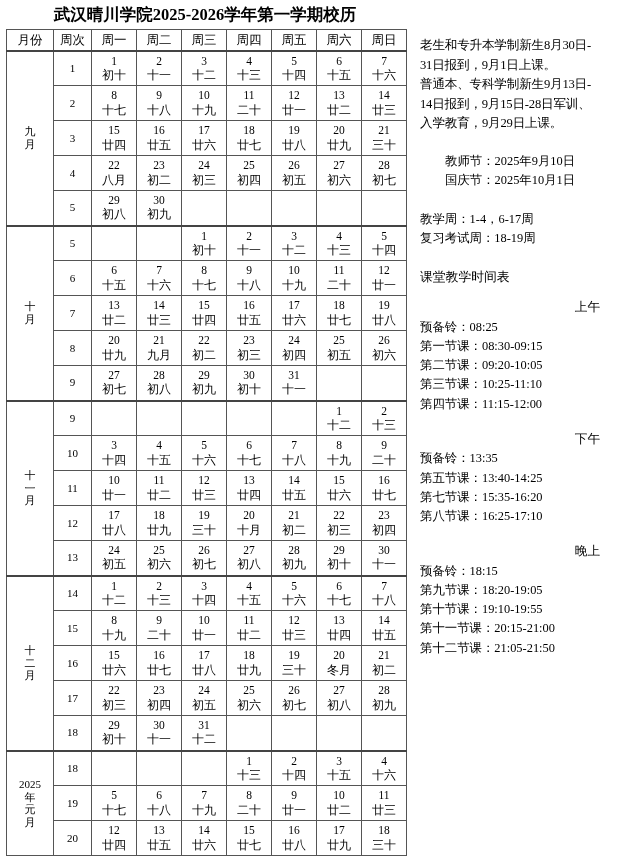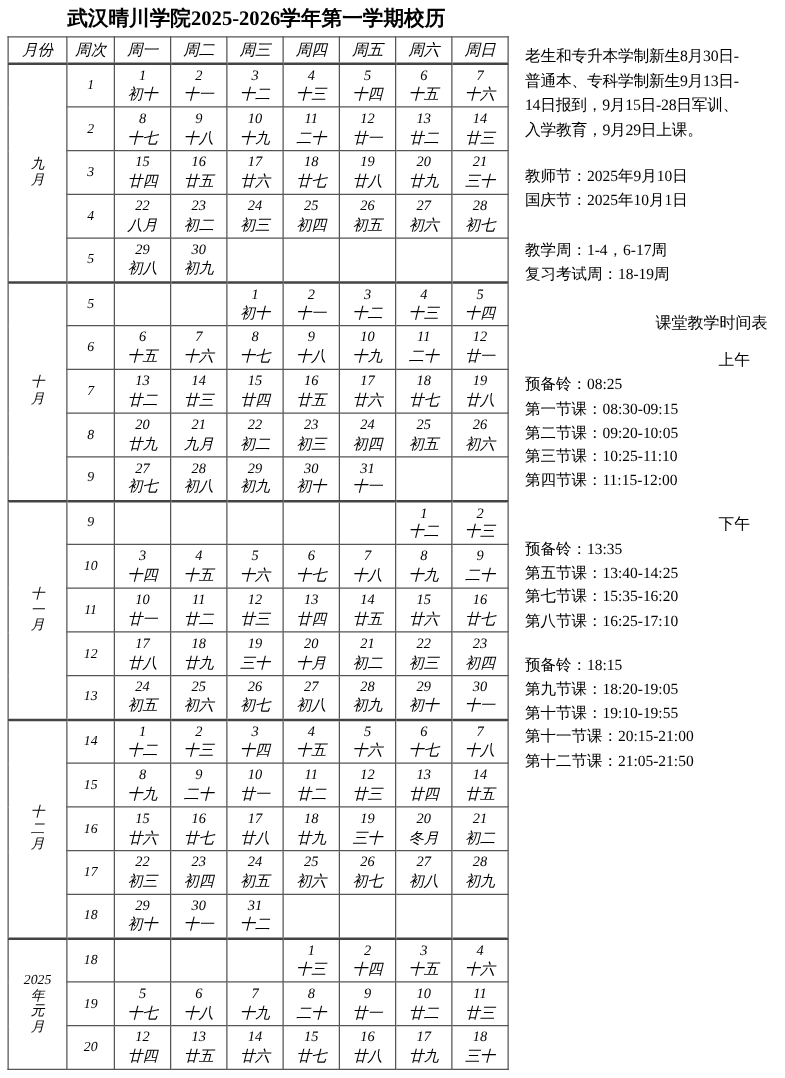--- a/index.html
+++ b/index.html
@@ -34,21 +34,20 @@
   #cal-wrap {
     position: absolute;
     left: 6px; top: 29px;
     width: 400px;
   }
   table.cal {
     border-collapse: collapse;
     table-layout: fixed;
     width: 400px;
     font-family: "Liberation Serif", "DejaVu Serif", serif;
-    font-style: italic;
   }
   table.cal td, table.cal th {
     border: 1px solid #555;
     text-align: center;
     vertical-align: middle;
     padding: 0;
     font-weight: normal;
     font-size: 11px;
     line-height: 1.15;
   }
@@ -100,31 +99,31 @@
     font-family: "Liberation Serif", "DejaVu Serif", serif;
     font-size: 12.4px;
     line-height: 1.55;
   }
   .blk { margin-top: 0; }
   .gap-a { height: 18px; }
   .gap-b { height: 20px; }
   .gap-c { height: 16px; }
   .gap-d { height: 10px; }
   .sched-title {
-    text-align: right;
+    text-align: left;
     font-size: 12.8px;
     padding-right: 14px;
   }
   .period-head {
     text-align: right;
     padding-right: 28px;
     font-size: 12.6px;
   }
   .sched-line { white-space: nowrap; font-size: 12.4px; }
-  .holiday-line { white-space: nowrap; font-size: 12.4px; }
+  .holiday-line { white-space: nowrap; font-size: 12.4px; margin-left: 25px; }
   .notice-line { white-space: nowrap; font-size: 12.6px; letter-spacing: -0.2px; }
 </style>
 </head>
 <body>
 
 <div id="page">
 
   <div id="title">武汉晴川学院2025-2026学年第一学期校历</div>
 
   <div id="cal-wrap">
@@ -828,20 +827,21 @@
               <span class="l">三十</span>
             </td>
           </tr>
         </tbody>
     </table>
   </div>
 
   <div id="info">
     <div class="blk" id="notice-blk">
         <div class="notice-line">老生和专升本学制新生8月30日-</div>
+        <div class="notice-line">31日报到，9月1日上课。</div>
         <div class="notice-line">普通本、专科学制新生9月13日-</div>
         <div class="notice-line">14日报到，9月15日-28日军训、</div>
         <div class="notice-line">入学教育，9月29日上课。</div>
       </div>
     <div class="gap-a"></div>
     <div class="blk" id="holiday-blk">
         <div class="holiday-line">教师节：2025年9月10日</div>
         <div class="holiday-line">国庆节：2025年10月1日</div>
       </div>
     <div class="gap-b"></div>
@@ -859,20 +859,21 @@
         <div class="sched-line">第二节课：09:20-10:05</div>
         <div class="sched-line">第三节课：10:25-11:10</div>
         <div class="sched-line">第四节课：11:15-12:00</div>
         <div class="gap-c"></div>
         <div class="period-head">下午</div>
         <div class="sched-line">预备铃：13:35</div>
         <div class="sched-line">第五节课：13:40-14:25</div>
         <div class="sched-line">第七节课：15:35-16:20</div>
         <div class="sched-line">第八节课：16:25-17:10</div>
         <div class="gap-c"></div>
+        <div class="period-head">晚上</div>
         <div class="sched-line">预备铃：18:15</div>
         <div class="sched-line">第九节课：18:20-19:05</div>
         <div class="sched-line">第十节课：19:10-19:55</div>
         <div class="sched-line">第十一节课：20:15-21:00</div>
         <div class="sched-line">第十二节课：21:05-21:50</div>
       </div>
   </div>
 
 </div>
 

